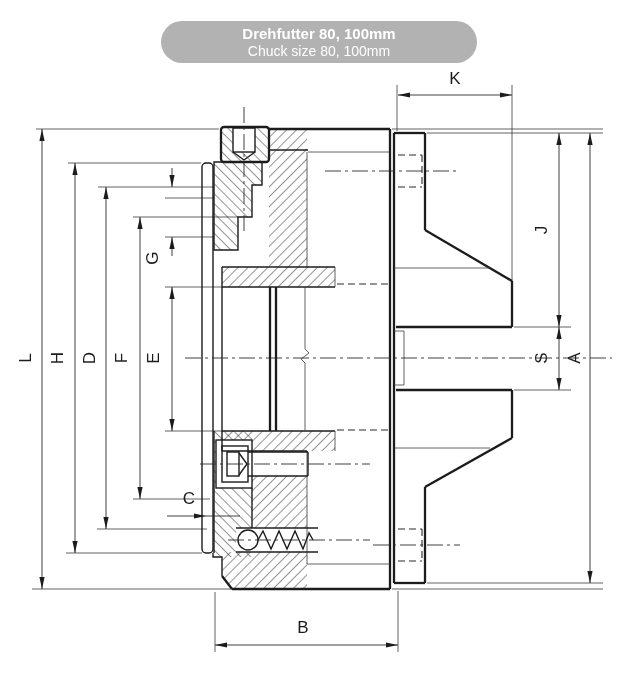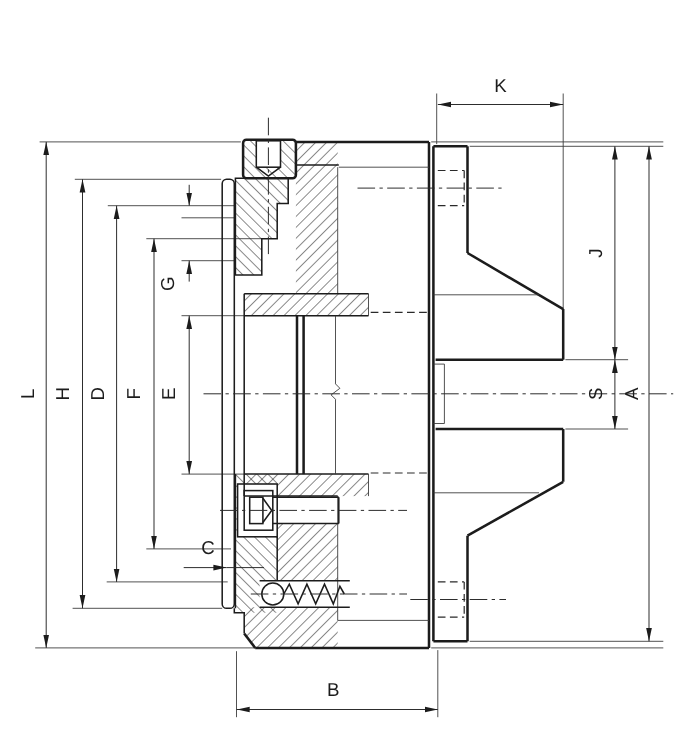--- a/index.html
+++ b/index.html
@@ -200,14 +200,18 @@
       <text class="lbl" x="152" y="258" text-anchor="middle" dy="0.35em" transform="rotate(-90 152 258)">G</text>
       <text class="lbl" x="541" y="230" text-anchor="middle" dy="0.35em" transform="rotate(-90 541 230)">J</text>
       <text class="lbl" x="541" y="358" text-anchor="middle" dy="0.35em" transform="rotate(-90 541 358)">S</text>
       <text class="lbl" x="574" y="358" text-anchor="middle" dy="0.35em" transform="rotate(-90 574 358)">A</text>
       <text class="lbl" x="455" y="84" text-anchor="middle">K</text>
       <text class="lbl" x="303" y="633" text-anchor="middle">B</text>
       <text class="lbl" x="189" y="504" text-anchor="middle">C</text>
     </g>
   </svg>
 
+  <div id="badge">
+    <div class="t1">Drehfutter 80, 100mm</div>
+    <div class="t2">Chuck size 80, 100mm</div>
+  </div>
 
 </div>
 
 </body></html>

